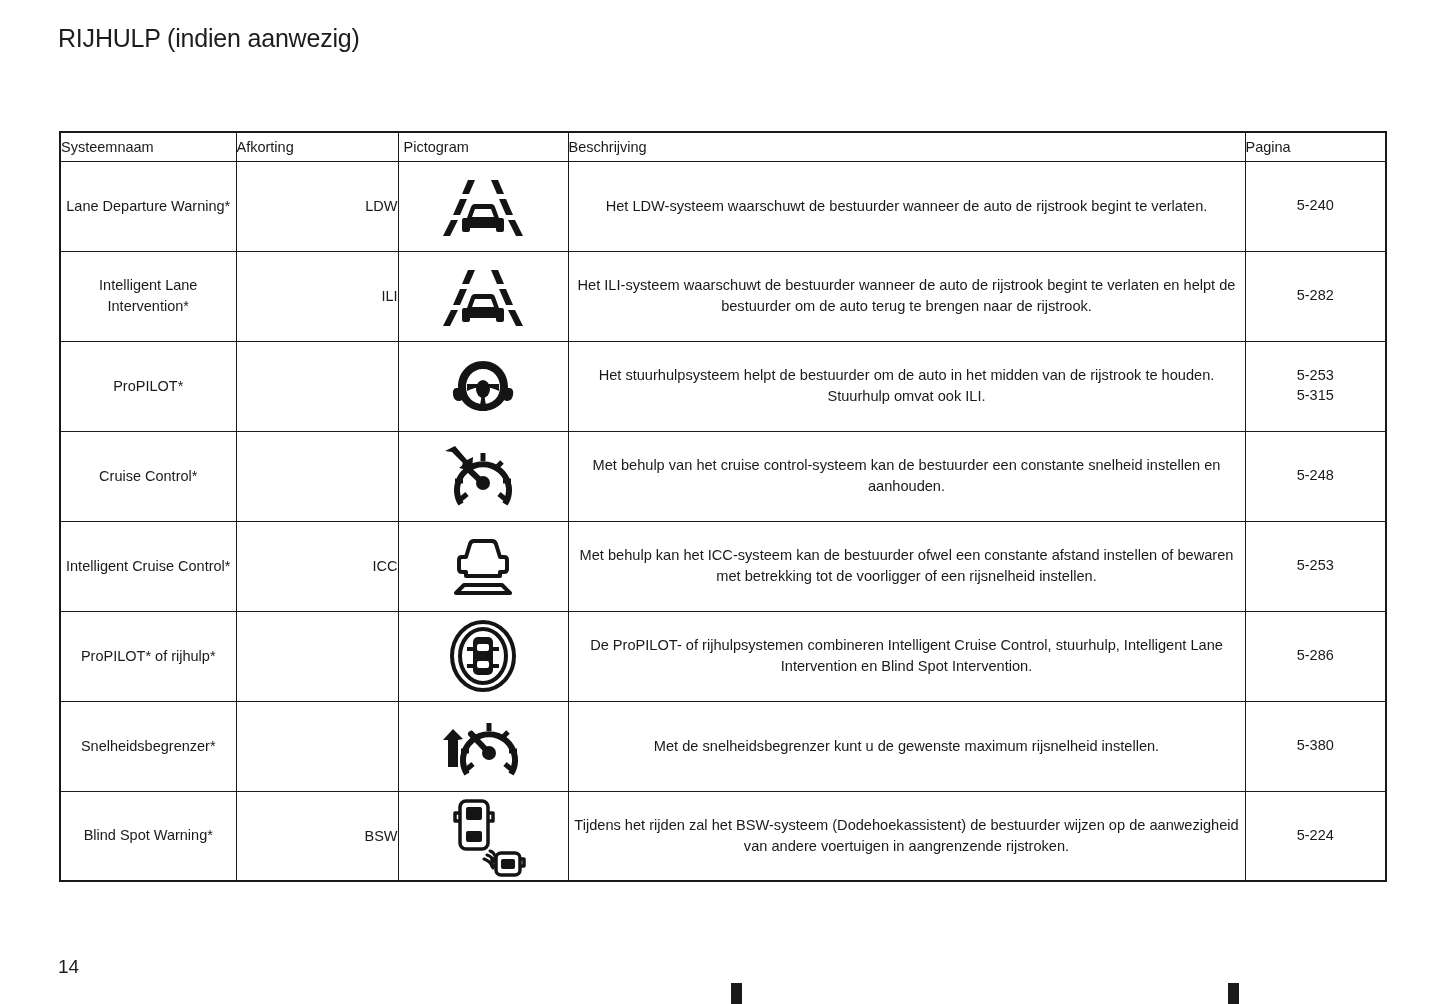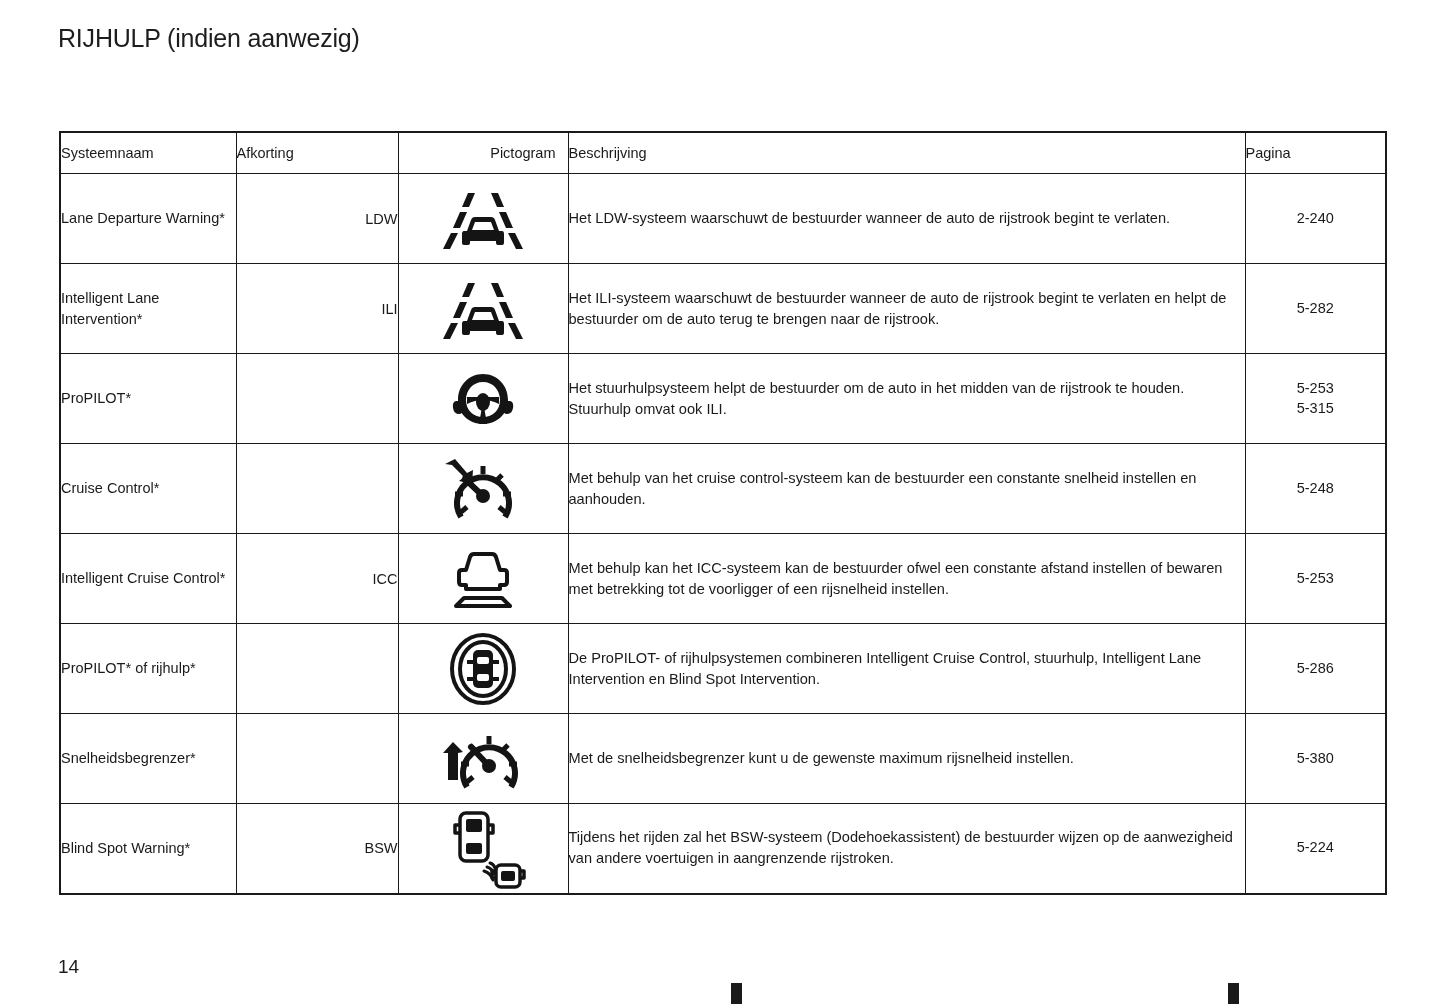--- a/index.html
+++ b/index.html
@@ -52,23 +52,23 @@
   thead th {
     height: 29px;
     font-size: 14.5px;
     text-align: left;
     padding: 0 0 0 9px;
     border-bottom: 1.2px solid #1a1a1a;
     color: #1a1a1a;
     font-weight: 400;
     margin-left: 28px;
   }
-  thead th.ctr { text-align: right; padding: 12px; }
-
-  tbody tr td { height: 90px; }
+  thead th.ctr { text-align: left; padding: 5px; }
+
+  tbody tr td { height: 90px; text-align: center; }
   tbody tr:last-child td { border-bottom: none; }
 
   td.name {
     padding: 0 8px 0 9px;
     font-size: 14.5px;
     line-height: 1.42;
   }
   td.abbr {
     text-align: right;
     font-size: 14.5px;
@@ -163,21 +163,21 @@
                 <polygon points="62,27 69,27 76,43 69,43"></polygon>
                 <polygon points="71,48 78,48 86,64 79,64"></polygon>
 
                 <path d="M30,46 L34,35 Q35,32 38,32 L54,32 Q57,32 58,35 L62,46 L65,46 Q67,46 67,49 L67,58 Q67,60 65,60 L61,60 Q59,60 59,58 L59,56 L33,56 L33,58 Q33,60 31,60 L27,60 Q25,60 25,58 L25,49 Q25,46 27,46 Z"></path>
                 <path d="M38,37 L54,37 L57,45 L35,45 Z" fill="#ffffff"></path>
               </g>
             </svg>
           </span>
         </td>
         <td class="desc">Het LDW-systeem waarschuwt de bestuurder wanneer de auto de rijstrook begint te verlaten.</td>
-        <td class="page">2-240</td>
+        <td class="page">5-240</td>
       </tr>
 
       <tr>
         <td class="name">Intelligent Lane Intervention*</td>
         <td class="abbr">ILI</td>
         <td class="pict">
           <span class="icon-holder">
             <svg width="92" height="68" viewBox="0 0 92 68">
               <g fill="#141414">
                 <polygon points="31,8 38,8 32,22 25,22"></polygon>

